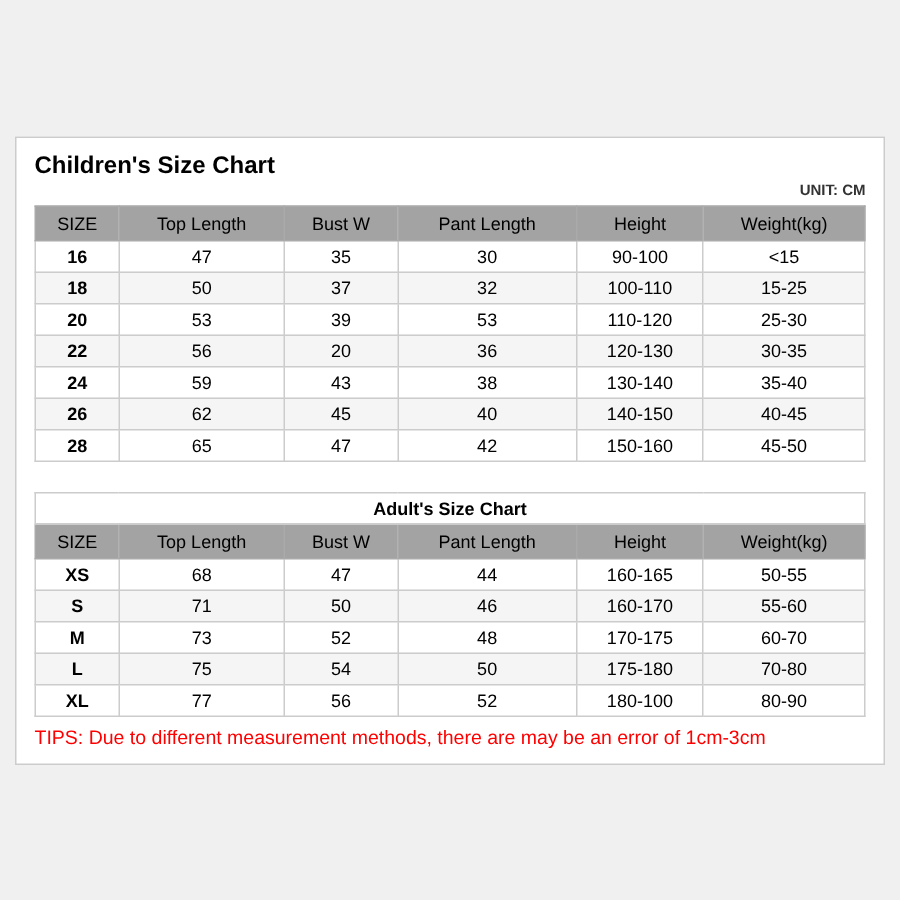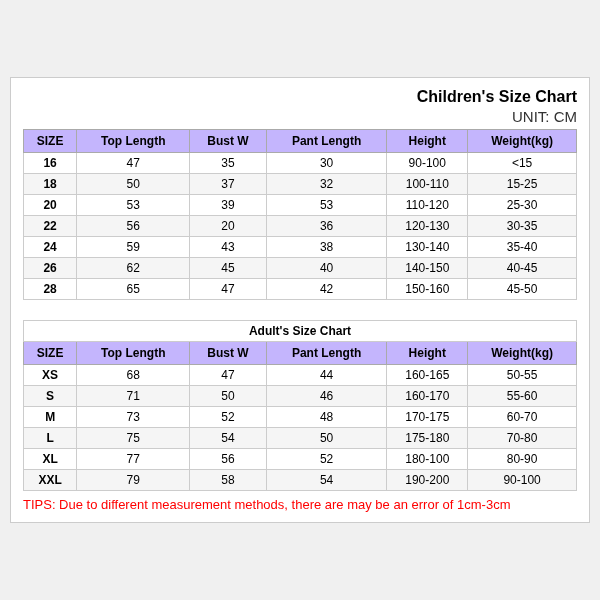--- a/index.html
+++ b/index.html
@@ -12,42 +12,43 @@
       height: 600px;
       font-family: Arial, sans-serif;
     }
     .chart-container {
       background: white;
       border: 1px solid #ccc;
       padding: 10px 12px 10px 12px;
       width: 580px;
     }
     .main-title {
-      text-align: right;
+      text-align: left;
       font-size: 16px;
       font-weight: bold;
       margin-bottom: 2px;
     }
     .unit-label {
       text-align: right;
-      font-size: 15px;
+      font-size: 10px;
       color: #333;
       margin-bottom: 4px;
+      font-weight: bold;
     }
     table {
       width: 100%;
       border-collapse: collapse;
       font-size: 12px;
     }
     th {
-      background-color: #c4b5fd;
+      background-color: #a3a3a3;
       border: 1px solid #aaa;
       padding: 4px 3px;
       text-align: center;
-      font-weight: bold;
+      font-weight: normal;
     }
     td {
       border: 1px solid #ccc;
       padding: 3px 3px;
       text-align: center;
     }
     tr:nth-child(even) td {
       background-color: #f5f5f5;
     }
     tr:nth-child(odd) td {
@@ -189,25 +190,17 @@
           <td>70-80</td>
         </tr>
         <tr>
           <td>XL</td>
           <td>77</td>
           <td>56</td>
           <td>52</td>
           <td>180-100</td>
           <td>80-90</td>
         </tr>
-        <tr>
-          <td>XXL</td>
-          <td>79</td>
-          <td>58</td>
-          <td>54</td>
-          <td>190-200</td>
-          <td>90-100</td>
-        </tr>
       </tbody>
   </table>
 
   <div class="tips">TIPS: Due to different measurement methods, there are may be an error of 1cm-3cm</div>
 </div>
 
 </body></html>

